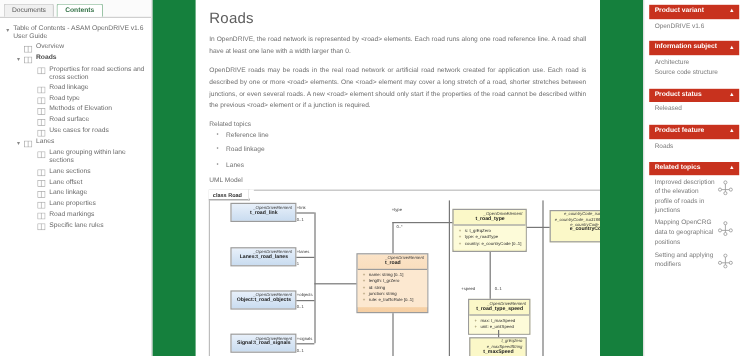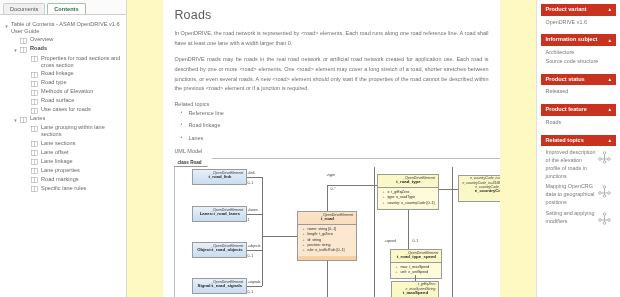--- a/index.html
+++ b/index.html
@@ -2,21 +2,21 @@
 <html><head>
 <meta charset="utf-8">
 <style>
   * { box-sizing: border-box; margin: 0; padding: 0; }
   html, body {
     width: 620px; height: 297px;
     font-family: "Liberation Sans", sans-serif;
     background: #ffffff;
     overflow: hidden;
   }
-  #app { display: flex; width: 620px; height: 297px; background: #fef9c3; gap: 36px; }
+  #app { display: flex; width: 620px; height: 297px; background: #15803d; gap: 36px; }
 
   
   .left-panel {
     width: 145px; height: 297px;
     background: #fff;
     border-right: 1px solid #d8d8d8;
     display: flex; flex-direction: column;
     position: relative;
   }
   .tabs {

